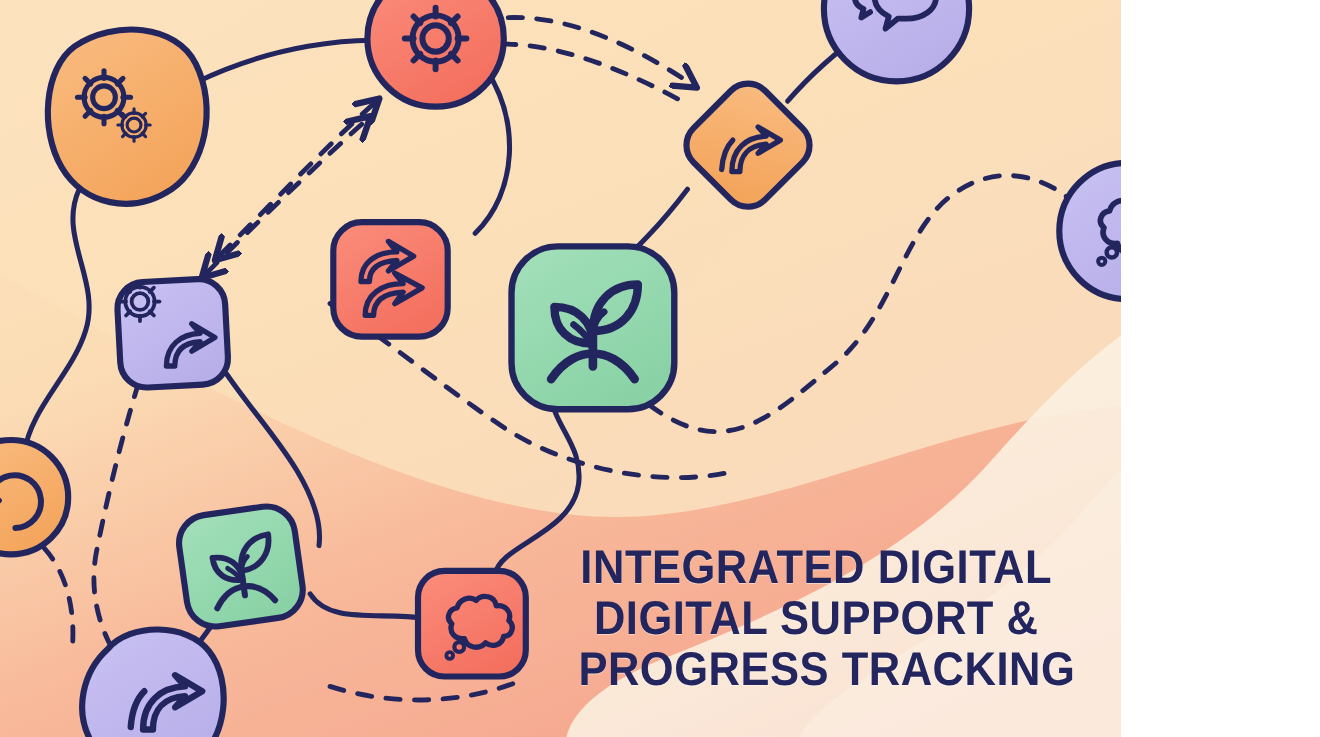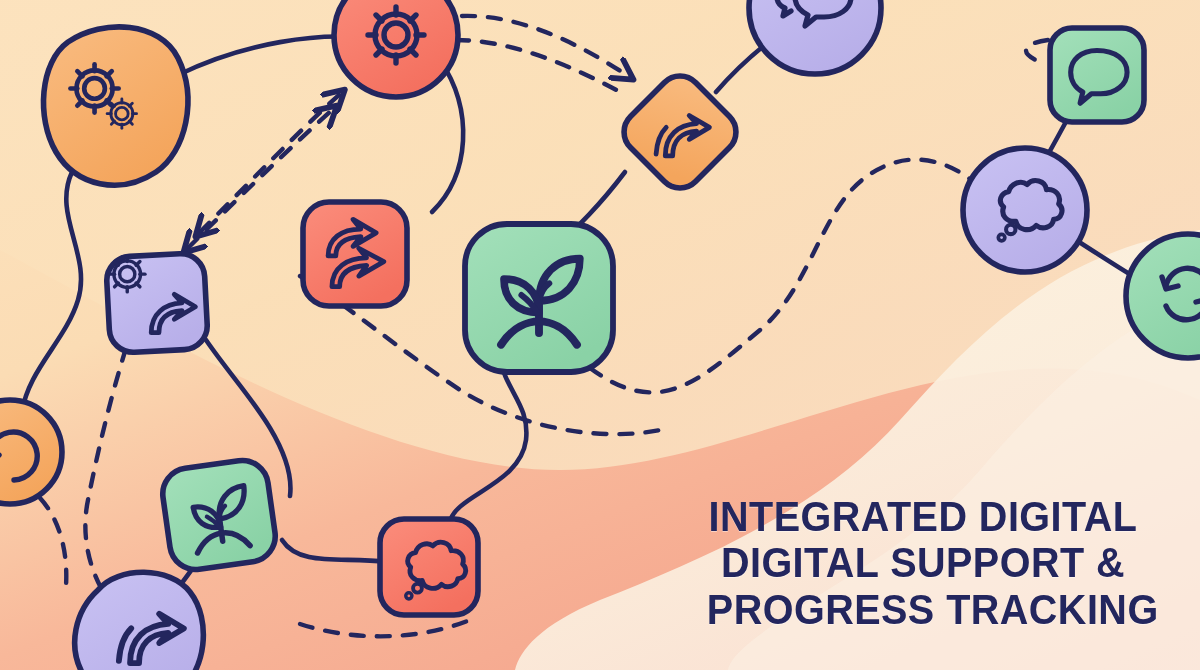--- a/index.html
+++ b/index.html
@@ -6,21 +6,21 @@
   html, body {
     margin: 0;
     padding: 0;
     background: #ffffff;
   }
   body {
     font-family: "Liberation Sans", sans-serif;
   }
   #stage {
     position: relative;
-    width: 1200px;
+    width: 1019px;
     height: 670px;
     overflow: hidden;
   }
   #stage svg {
     position: absolute;
     top: 0;
     left: 0;
     display: block;
   }
   .headline {

